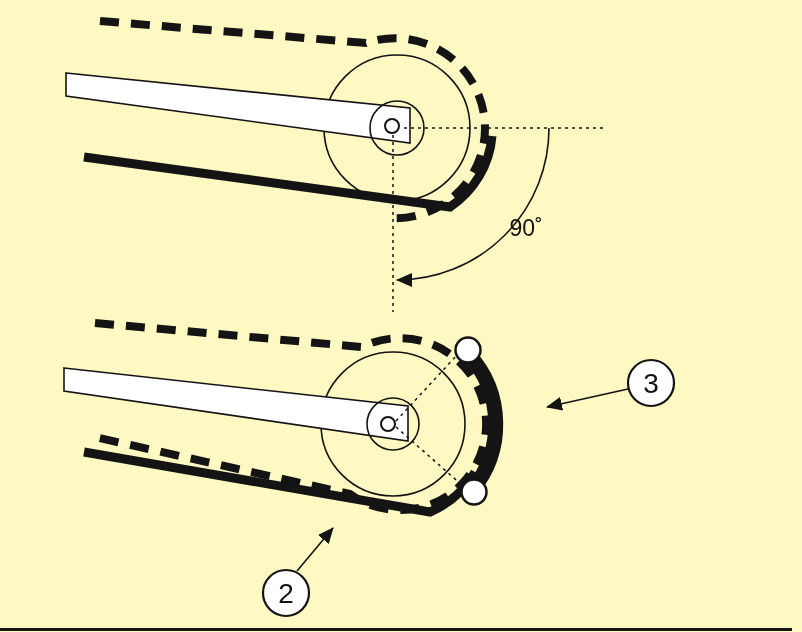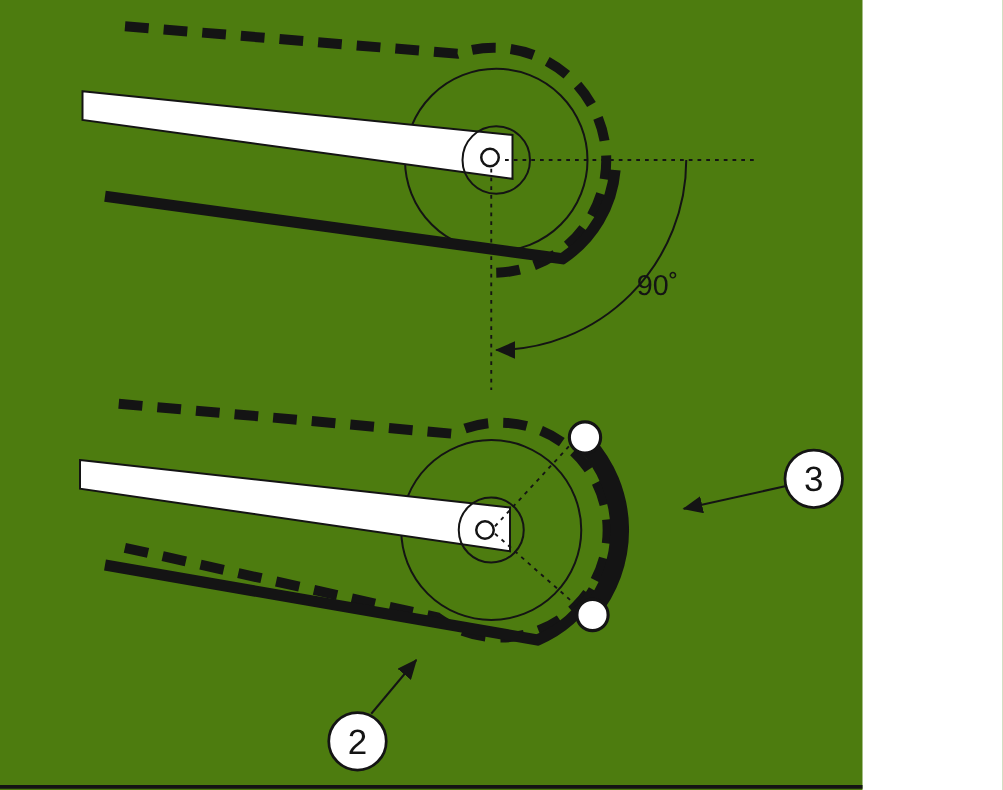--- a/index.html
+++ b/index.html
@@ -2,23 +2,23 @@
 <html><head>
 <meta charset="utf-8">
 <style>
   html, body {
     margin: 0;
     padding: 0;
     background: #ffffff;
   }
   .page {
     position: relative;
-    width: 690px;
+    width: 802px;
     height: 632px;
-    background: #4d7c0f;
+    background: #fef9c3;
     font-family: "Liberation Sans", sans-serif;
     overflow: hidden;
   }
   svg { display: block; }
   .ink-stroke { stroke: #141414; fill: none; }
   .thin { stroke-width: 1.6; }
   .dotted { stroke-width: 1.5; stroke-dasharray: 3 4; }
   .chain-dashed { stroke-width: 8; stroke-dasharray: 19 12; stroke-linecap: butt; }
   .rail-solid { stroke-width: 9; stroke-linecap: butt; }
   .guard { stroke-width: 15; stroke-linecap: butt; }

